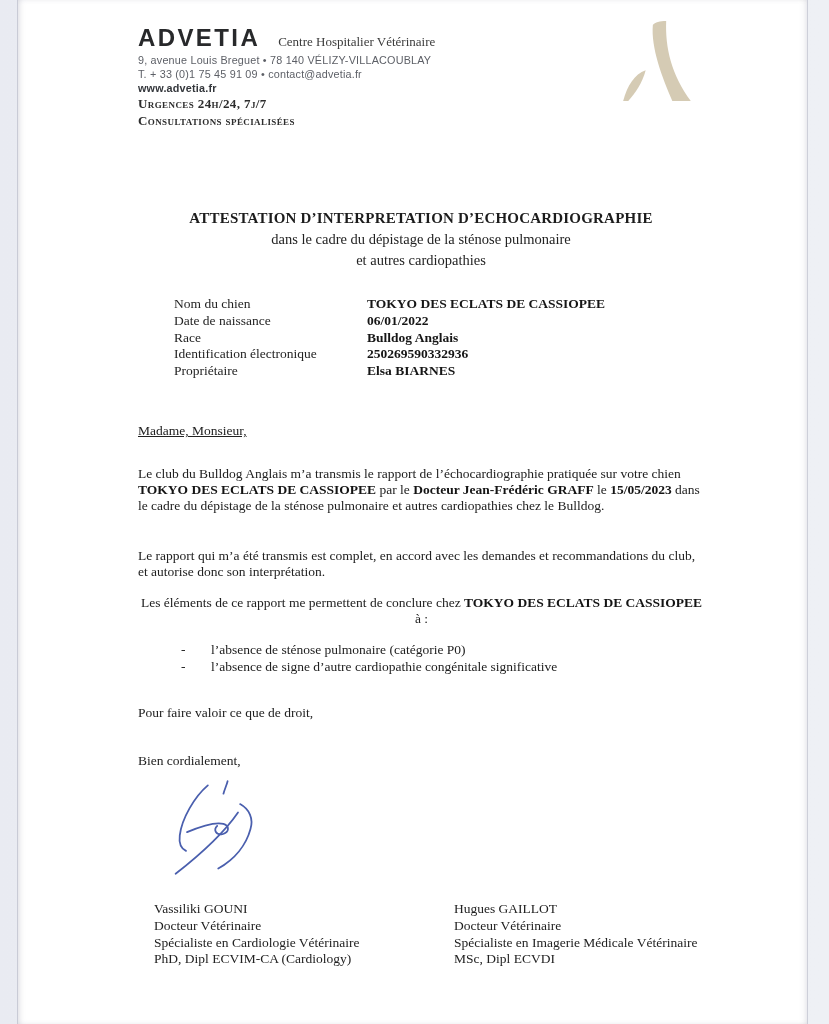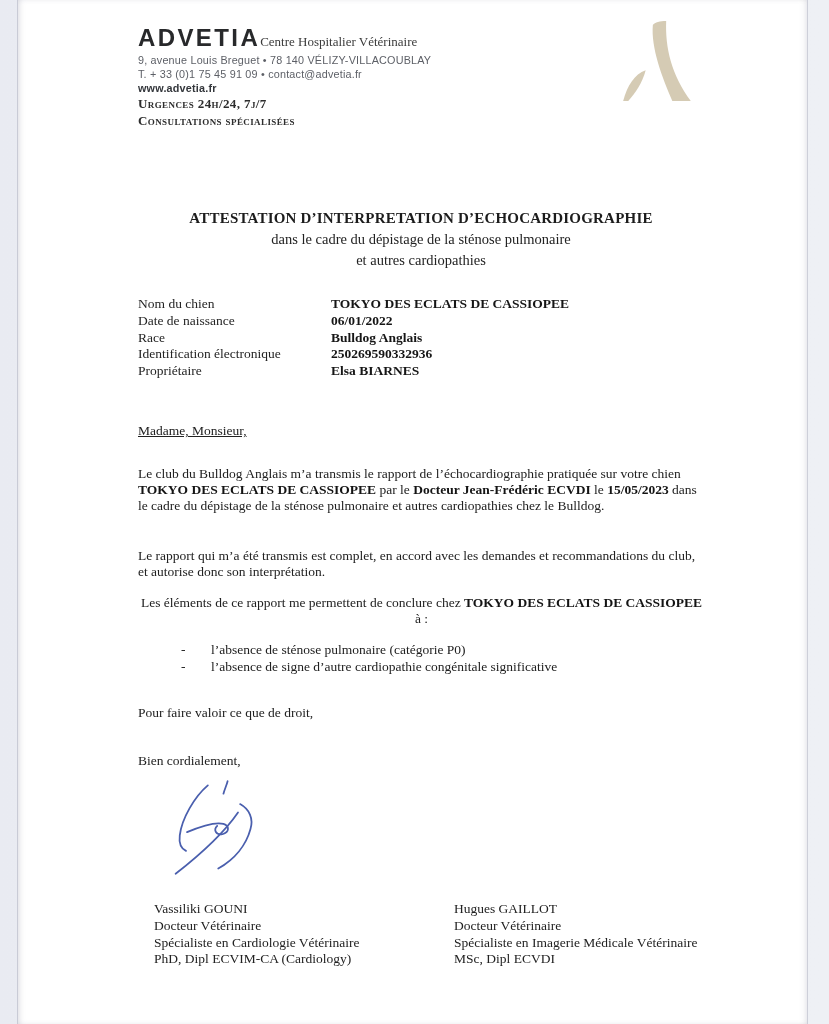--- a/index.html
+++ b/index.html
@@ -13,37 +13,37 @@
     position:absolute;left:17px;top:0;width:789px;height:1024px;background:#ffffff;
     border-left:1px solid #c9cbd6;border-right:1px solid #cdcfd9;
     box-shadow:inset 4px 0 7px -4px rgba(110,112,135,.35), inset -4px 0 7px -4px rgba(110,112,135,.28);
   }
   .abs{position:absolute;}
 
   
   .brand-row{left:120px;top:24px;white-space:nowrap;}
   .brand{font-family:"Liberation Sans","DejaVu Sans",sans-serif;font-weight:700;
          font-size:24px;letter-spacing:2.4px;color:#28292b;}
-  .brand-sub{font-size:13px;color:#3b3b3b;margin-left:0;}
+  .brand-sub{font-size:13px;color:#3b3b3b;margin-left:18px;}
   .addr{left:120px;top:53px;font-family:"Liberation Sans","DejaVu Sans",sans-serif;
         font-size:10.8px;line-height:14px;color:#5c5f66;letter-spacing:.2px;}
   .addr .site{font-weight:700;color:#33363b;}
   .services{left:120px;top:96px;font-size:13px;line-height:16.5px;font-weight:700;
             font-variant:small-caps;letter-spacing:.4px;color:#2d2d2d;}
   .logo{left:600px;top:20px;width:82px;height:84px;}
 
   
   .title-block{left:120px;top:208px;width:566px;text-align:center;}
   .title-main{font-size:15px;font-weight:700;letter-spacing:.2px;color:#1c1c1c;line-height:21px;}
   .title-sub{font-size:14.5px;color:#222;line-height:21px;}
 
   
   .info{left:120px;top:296px;font-size:13.5px;line-height:16.8px;}
   .info-row{display:flex;}
-  .info-label{width:193px;color:#242424;}
+  .info-label{width:193px;color:#242424;margin-left:36px;}
   .info-value{font-weight:700;color:#161616;}
 
   .date-line{left:120px;top:388px;width:566px;text-align:right;font-size:13.5px;color:#2e2e2e;}
 
   
   .bodytxt{left:120px;width:567px;font-size:13.5px;line-height:16px;color:#212121;text-align:left;}
   .salutation{top:423px;text-decoration:underline;}
   .p1{top:466px;}
   .p2{top:548px;}
   .p3{top:595px;text-align:center;}
@@ -114,21 +114,21 @@
     <div class="info-row">
       <span class="info-label">Propriétaire</span>
       <span class="info-value">Elsa BIARNES</span>
     </div>
   </div>
 
 
   <div class="abs bodytxt salutation">Madame, Monsieur,</div>
 
   <div class="abs bodytxt p1">
-    <span>Le club du Bulldog Anglais m’a transmis le rapport de l’échocardiographie pratiquée sur votre chien </span><span class="b">TOKYO DES ECLATS DE CASSIOPEE</span><span> par le </span><span class="b">Docteur Jean-Frédéric ECVDI</span><span> le </span><span class="b">15/05/2023</span><span> dans le cadre du dépistage de la sténose pulmonaire et autres cardiopathies chez le Bulldog.</span>
+    <span>Le club du Bulldog Anglais m’a transmis le rapport de l’échocardiographie pratiquée sur votre chien </span><span class="b">TOKYO DES ECLATS DE CASSIOPEE</span><span> par le </span><span class="b">Docteur Jean-Frédéric GRAFF</span><span> le </span><span class="b">15/05/2023</span><span> dans le cadre du dépistage de la sténose pulmonaire et autres cardiopathies chez le Bulldog.</span>
   </div>
 
   <div class="abs bodytxt p2">Le rapport qui m’a été transmis est complet, en accord avec les demandes et recommandations du club, et autorise donc son interprétation.</div>
 
   <div class="abs bodytxt p3">
     <span>Les éléments de ce rapport me permettent de conclure chez </span><span class="b">TOKYO DES ECLATS DE CASSIOPEE</span><span> à :</span>
   </div>
 
   <div class="abs bullets">
     <div class="bullet-row">

